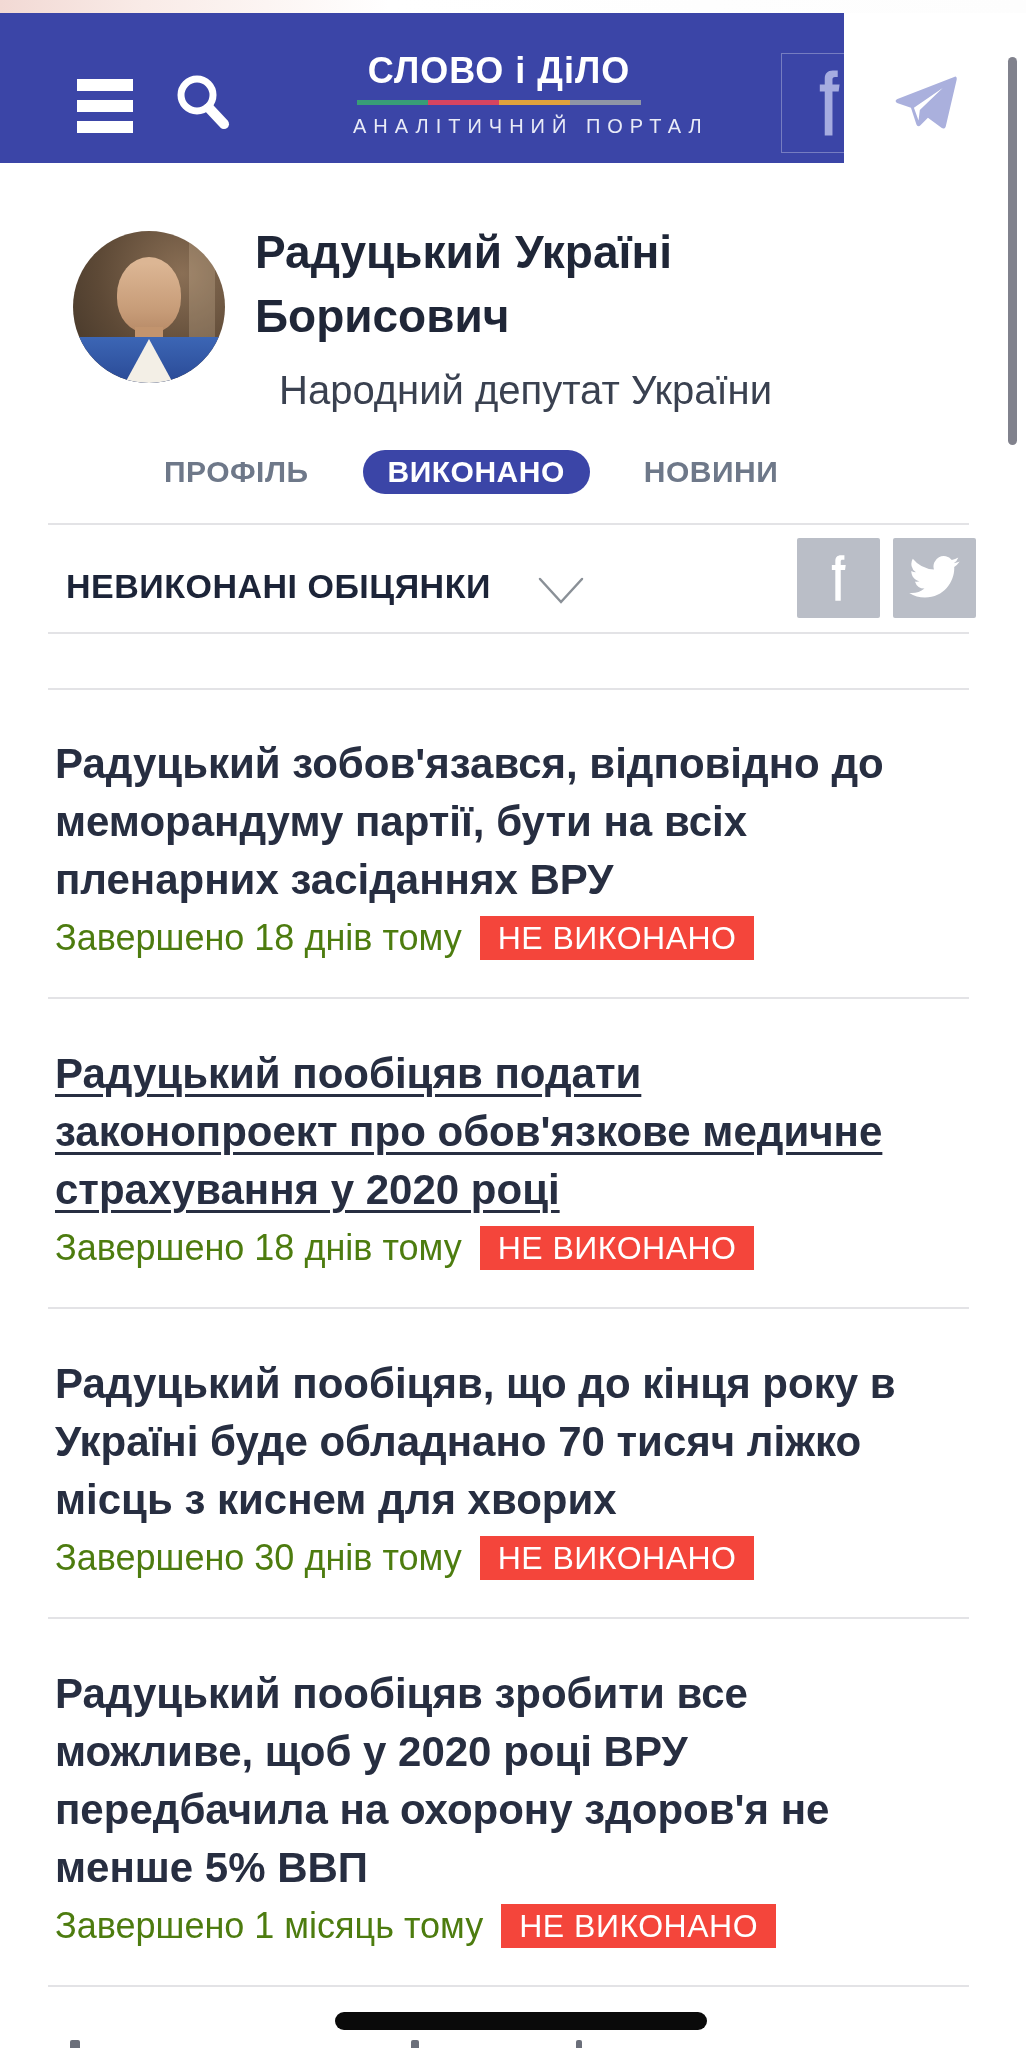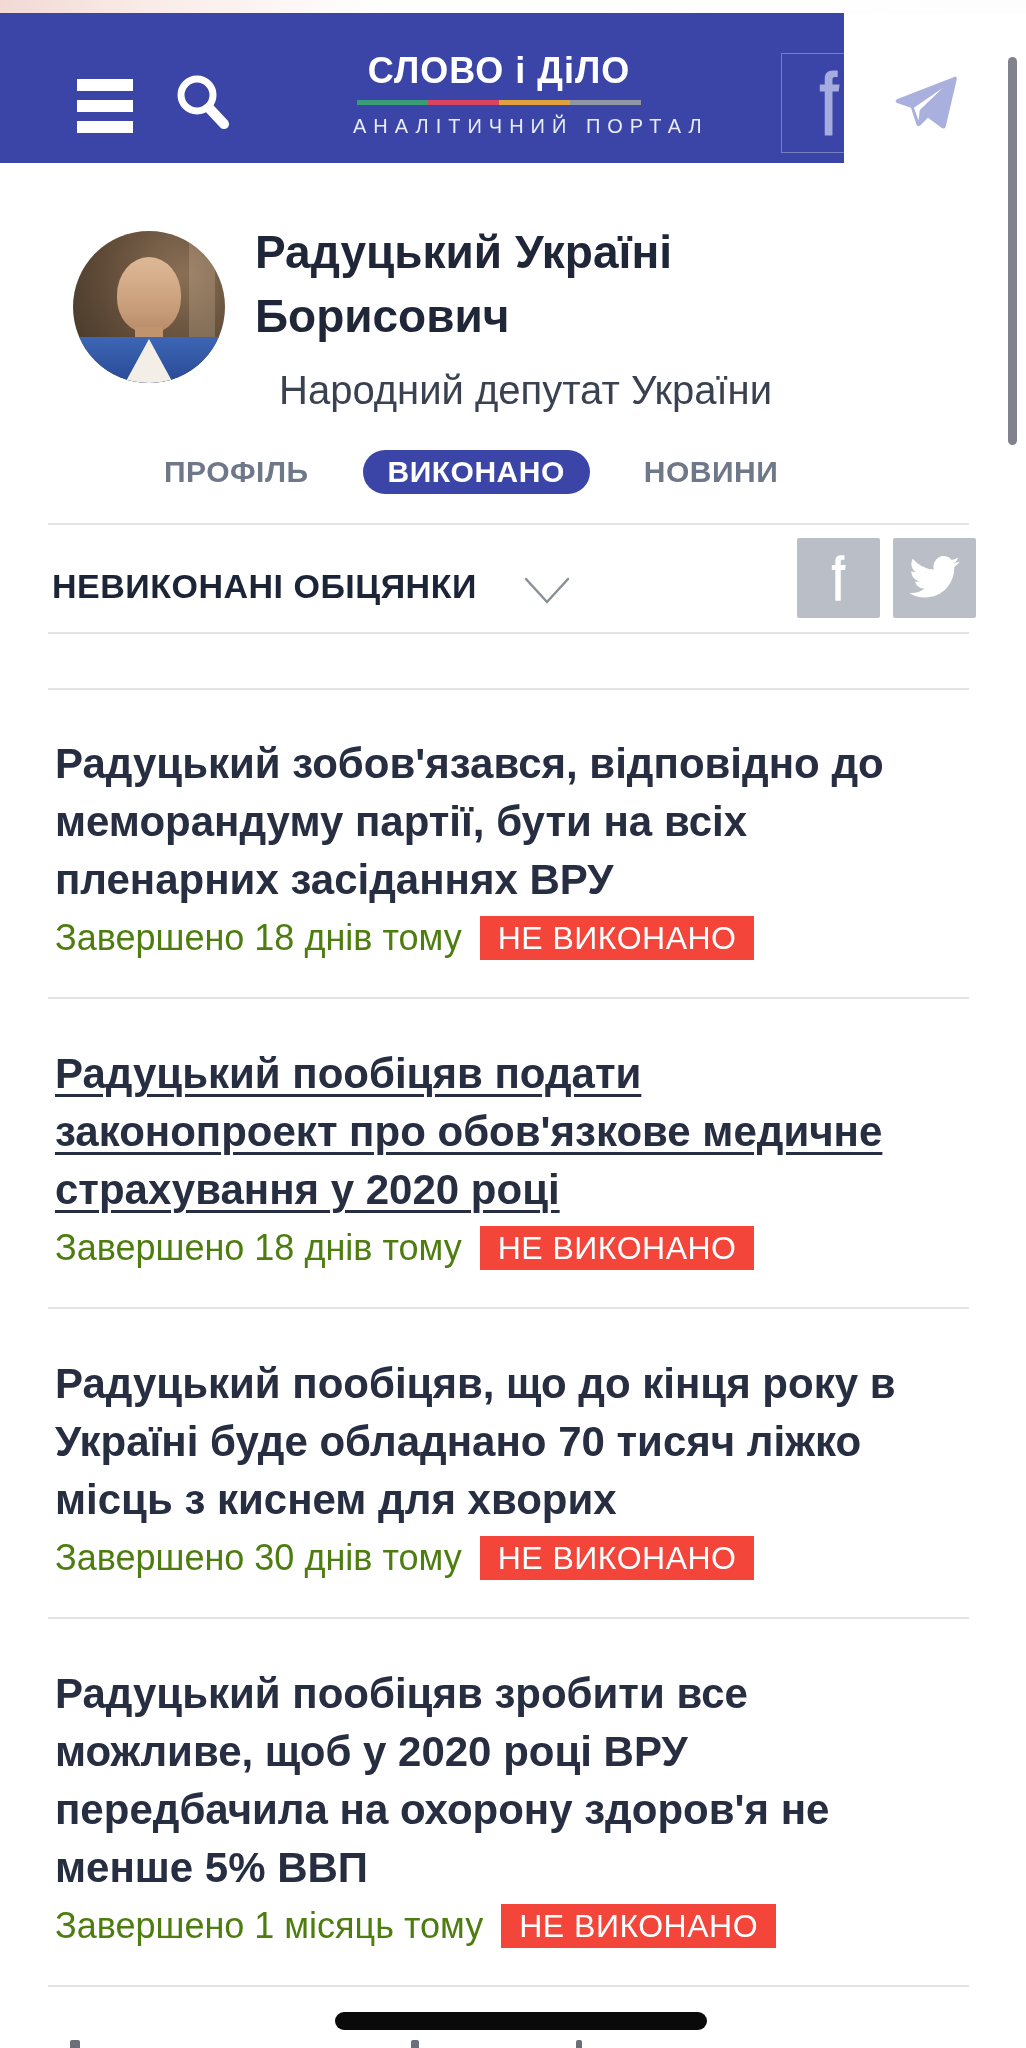--- a/index.html
+++ b/index.html
@@ -77,21 +77,21 @@
     text-decoration:none;line-height:44px;cursor:pointer;white-space:nowrap;
   }
   .tab + .tab{margin-left:54px;}
   .tab.active{
     background:#3b45a7;color:#ffffff;border-radius:22px;padding:0 25px;
   }
   .divider{position:absolute;left:48px;right:57px;height:2px;background:#e3e3e6;}
   .d1{top:523px;} .d2{top:632px;} .d3{top:688px;}
   
   .filter-select{
-    position:absolute;left:52px;top:566px;display:flex;align-items:center;
+    position:absolute;left:66px;top:566px;display:flex;align-items:center;
     background:none;border:none;padding:0;cursor:pointer;
   }
   .filter-label{
     font-size:34px;font-weight:700;color:#1c2438;letter-spacing:0.5px;white-space:nowrap;
   }
   .filter-chevron{margin-left:46px;margin-top:10px;}
   .share-group{position:absolute;left:797px;top:538px;display:flex;gap:13px;}
   .share-btn{
     width:83px;height:80px;background:#babec7;border-radius:2px;
     display:flex;align-items:center;justify-content:center;cursor:pointer;

